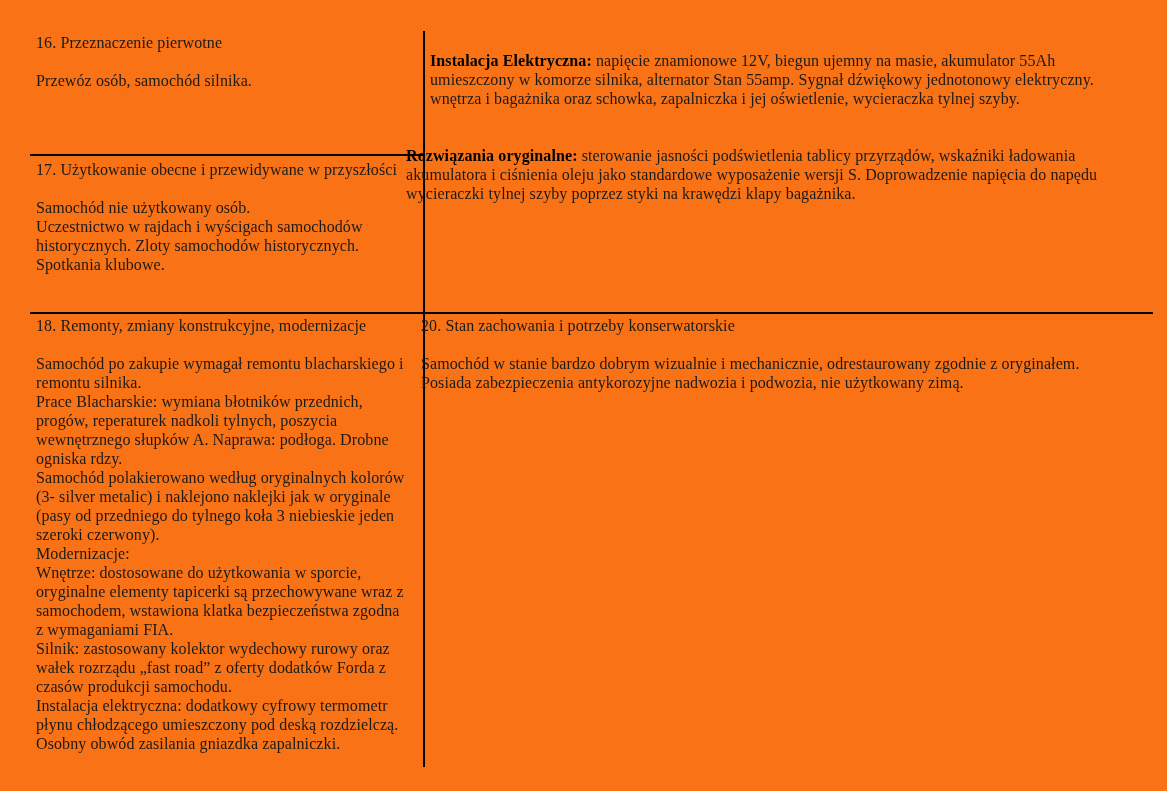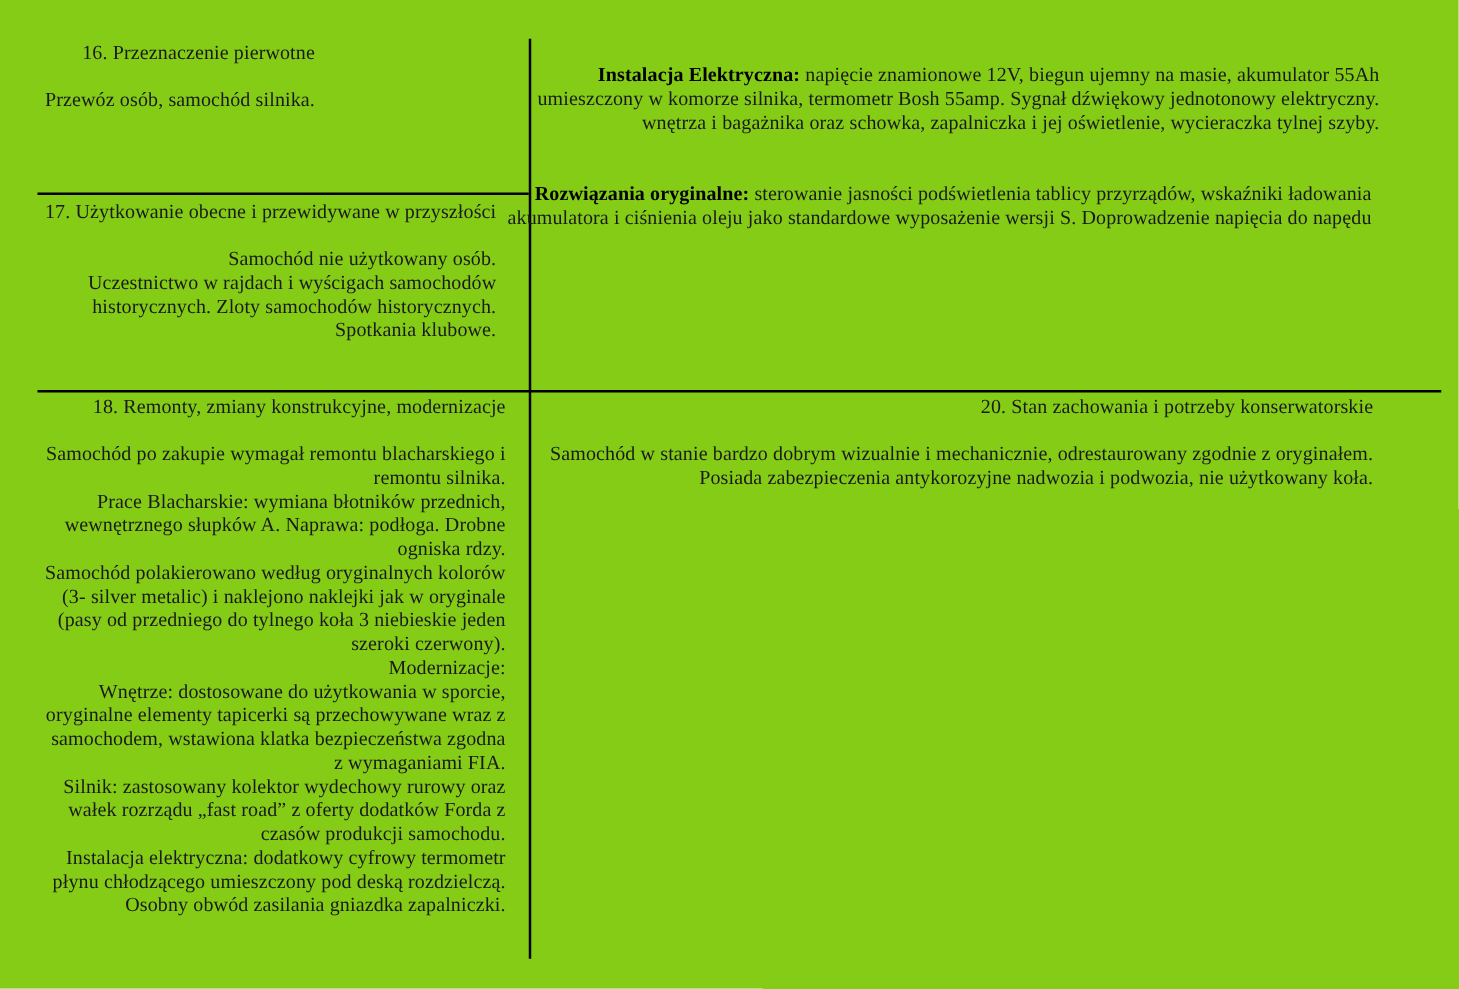--- a/index.html
+++ b/index.html
@@ -5,43 +5,42 @@
   * { margin: 0; padding: 0; box-sizing: border-box; }
   html, body { background: #ffffff; }
   body {
     width: 1167px; height: 791px;
     font-family: "Liberation Serif", serif;
     color: #1a1a1a;
   }
   .page {
     position: relative;
     width: 1167px; height: 791px;
-    background: #84cc16;
+    background: #f97316;
     overflow: hidden;
-    text-align: right;
   }
   .rule { position: absolute; background: #000000; }
   .vline { left: 423px; top: 31px; width: 2px; height: 736px; }
   .hline-16-17 { left: 30px; top: 154px; width: 393px; height: 2px; }
   .hline-mid { left: 30px; top: 312px; width: 1123px; height: 2px; }
   .sec, .para { position: absolute; }
   .tline {
     white-space: nowrap;
     height: 19px; line-height: 19px;
     font-size: 16px;
     letter-spacing: 0.1px;
   }
   .sec-body, .para-lines { margin-top: 19px; }
   .para-lines.no-gap { margin-top: 0; }
   .s16 { left: 36px; top: 33px; }
   .s17 { left: 36px; top: 160px; }
   .s18 { left: 36px; top: 316px; }
   .p-elec { left: 430px; top: 51px; font-family: Liberation Serif, serif; }
   .p-orig { left: 406px; top: 146px; }
-  .s20 { left: 440px; top: 316px; }
+  .s20 { left: 421px; top: 316px; }
   b { font-weight: bold; color: #000; }
 </style>
 </head>
 <body>
 
 <div class="page">
 
   <div class="rule vline"></div>
   <div class="rule hline-16-17"></div>
   <div class="rule hline-mid"></div>
@@ -62,20 +61,21 @@
         <div class="tline">Spotkania klubowe.</div>
       </div>
   </section>
 
   <section class="sec s18">
     <div class="tline">18. Remonty, zmiany konstrukcyjne, modernizacje</div>
     <div class="sec-body">
         <div class="tline">Samochód po zakupie wymagał remontu blacharskiego i</div>
         <div class="tline">remontu silnika.</div>
         <div class="tline">Prace Blacharskie: wymiana błotników przednich,</div>
+        <div class="tline">progów, reperaturek nadkoli tylnych, poszycia</div>
         <div class="tline">wewnętrznego słupków A. Naprawa: podłoga. Drobne</div>
         <div class="tline">ogniska rdzy.</div>
         <div class="tline">Samochód polakierowano według oryginalnych kolorów</div>
         <div class="tline">(3- silver metalic) i naklejono naklejki jak w oryginale</div>
         <div class="tline">(pasy od przedniego do tylnego koła 3 niebieskie jeden</div>
         <div class="tline">szeroki czerwony).</div>
         <div class="tline">Modernizacje:</div>
         <div class="tline">Wnętrze: dostosowane do użytkowania w sporcie,</div>
         <div class="tline">oryginalne elementy tapicerki są przechowywane wraz z</div>
         <div class="tline">samochodem, wstawiona klatka bezpieczeństwa zgodna</div>
@@ -85,33 +85,34 @@
         <div class="tline">czasów produkcji samochodu.</div>
         <div class="tline">Instalacja elektryczna: dodatkowy cyfrowy termometr</div>
         <div class="tline">płynu chłodzącego umieszczony pod deską rozdzielczą.</div>
         <div class="tline">Osobny obwód zasilania gniazdka zapalniczki.</div>
       </div>
   </section>
 
   <section class="para p-elec">
     <div class="para-lines no-gap">
         <div class="tline"><b>Instalacja Elektryczna: </b>napięcie znamionowe 12V, biegun ujemny na masie, akumulator 55Ah</div>
-        <div class="tline">umieszczony w komorze silnika, termometr Bosh 55amp. Sygnał dźwiękowy jednotonowy elektryczny.</div>
+        <div class="tline">umieszczony w komorze silnika, alternator Stan 55amp. Sygnał dźwiękowy jednotonowy elektryczny.</div>
         <div class="tline">wnętrza i bagażnika oraz schowka, zapalniczka i jej oświetlenie, wycieraczka tylnej szyby.</div>
       </div>
   </section>
 
   <section class="para p-orig">
     <div class="para-lines no-gap">
         <div class="tline"><b>Rozwiązania oryginalne: </b>sterowanie jasności podświetlenia tablicy przyrządów, wskaźniki ładowania</div>
         <div class="tline">akumulatora i ciśnienia oleju jako standardowe wyposażenie wersji S. Doprowadzenie napięcia do napędu</div>
+        <div class="tline">wycieraczki tylnej szyby poprzez styki na krawędzi klapy bagażnika.</div>
       </div>
   </section>
 
   <section class="sec s20">
     <div class="tline">20. Stan zachowania i potrzeby konserwatorskie</div>
     <div class="sec-body">
         <div class="tline">Samochód w stanie bardzo dobrym wizualnie i mechanicznie, odrestaurowany zgodnie z oryginałem.</div>
-        <div class="tline">Posiada zabezpieczenia antykorozyjne nadwozia i podwozia, nie użytkowany koła.</div>
+        <div class="tline">Posiada zabezpieczenia antykorozyjne nadwozia i podwozia, nie użytkowany zimą.</div>
       </div>
   </section>
 
 </div>
 
 </body></html>

